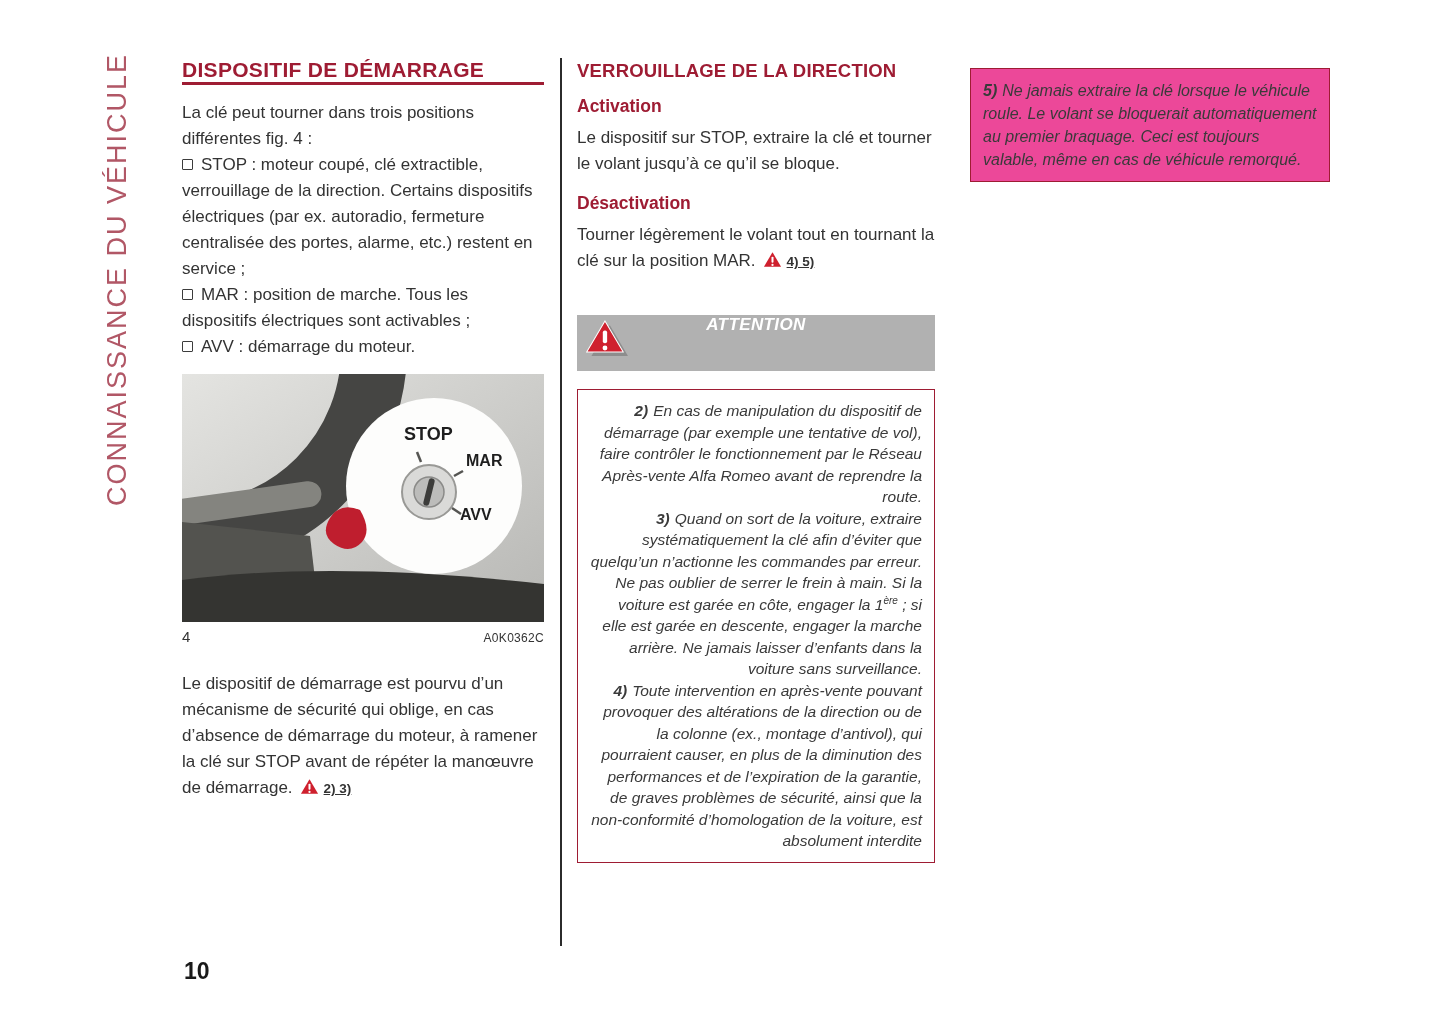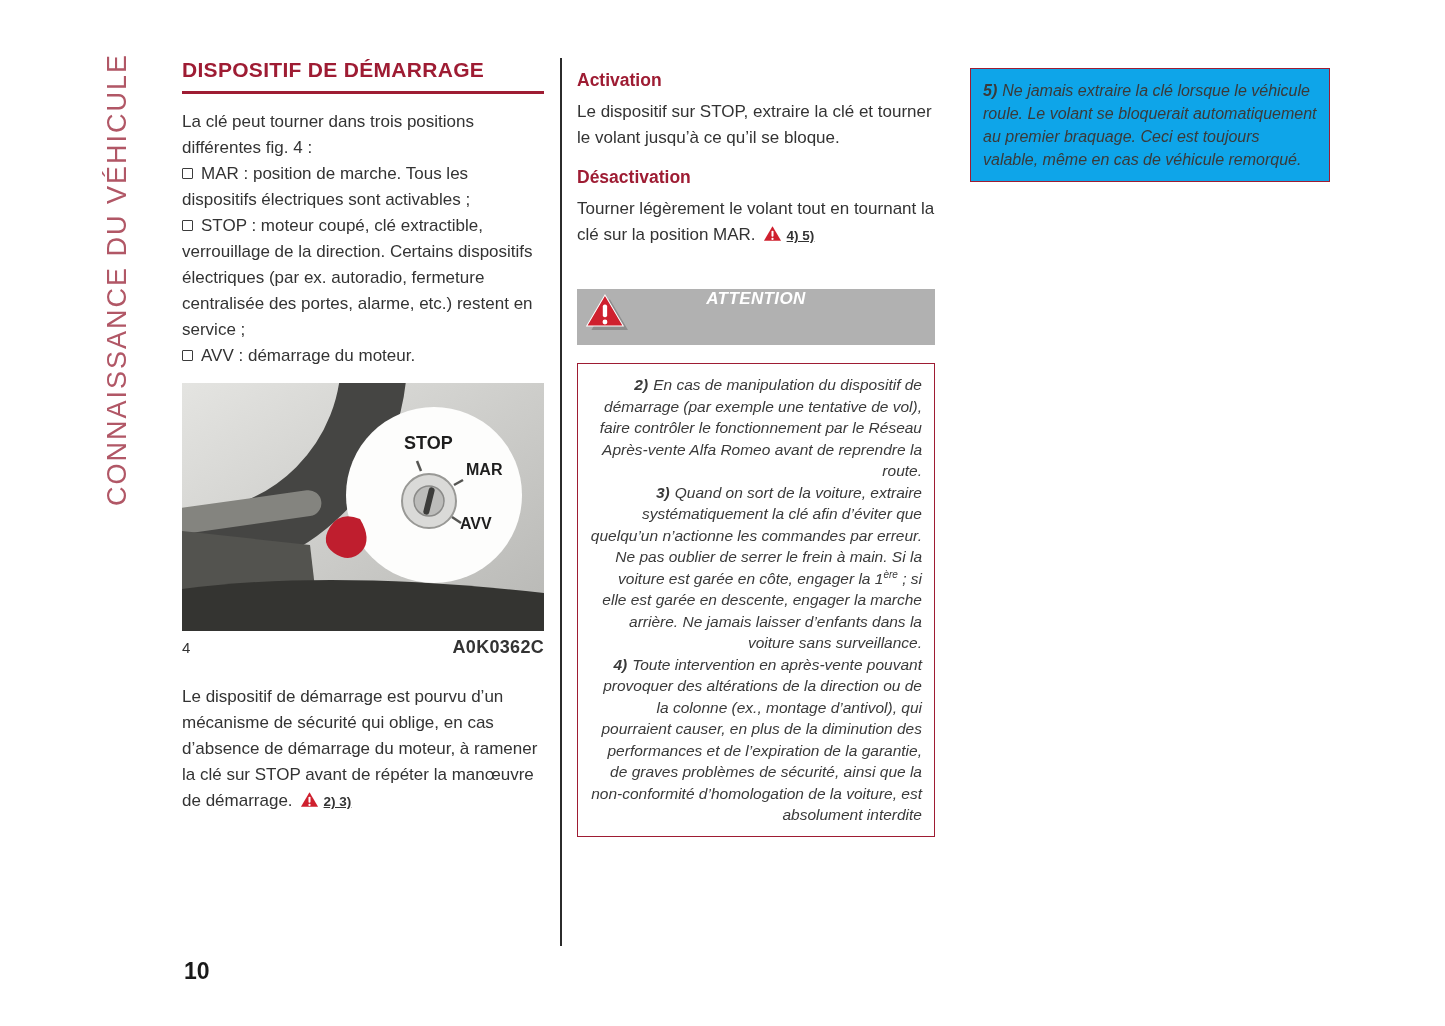--- a/index.html
+++ b/index.html
@@ -13,81 +13,81 @@
     transform:rotate(-90deg);white-space:nowrap;
     font-size:27px;letter-spacing:2px;color:#b15766;
   }
   
   .divider{position:absolute;left:560px;top:58px;width:2px;height:888px;background:#2b2b2b;}
   
   .col1{position:absolute;left:182px;top:58px;width:362px;}
   .col2{position:absolute;left:577px;top:60px;width:358px;}
   .title{
     font-size:21px;font-weight:bold;color:#9e1c33;letter-spacing:.3px;
-    border-bottom:3px solid #9e1c33;padding-bottom:9px;margin:0 0 15px 0;
+    border-bottom:3px solid #9e1c33;margin:0 0 15px 0;
   }
   .title2{font-size:18.5px;font-weight:bold;color:#9e1c33;margin:0 0 14px 0;letter-spacing:.2px;}
   .sub{font-size:17.5px;font-weight:bold;color:#9e1c33;margin:16px 0 8px 0;}
   .body{font-size:17px;line-height:26px;color:#333;margin:0;}
   .sq{
     display:inline-block;width:9px;height:9px;border:1.6px solid #3c3c3c;
     border-radius:1px;margin-right:8px;vertical-align:baseline;background:#fff;
   }
   .refs{font-weight:bold;font-size:13.5px;margin-left:5px;white-space:nowrap;color:#333;text-decoration:underline;}
   .tri-sm{width:19px;height:17px;margin-left:7px;vertical-align:-2px;}
   
   .fig{margin:14px 0 0 0;padding:0;width:362px;height:248px;}
   .fig svg{display:block;}
   .fig text{font-family:"Liberation Sans",sans-serif;font-weight:bold;fill:#1e1e1e;}
   .caption-row{display:flex;justify-content:space-between;align-items:baseline;margin-top:6px;width:362px;}
   .fig-num{font-size:15px;color:#333;}
-  .fig-code{font-size:18px;font-weight:bold;color:#333;letter-spacing:.3px;}
+  .fig-code{font-size:12px;font-weight:normal;color:#333;letter-spacing:.3px;}
   .para2{margin-top:26px;}
   
   .banner{
     position:relative;margin-top:40px;height:56px;background:#b1b1b1;
     display:flex;align-items:flex-start;justify-content:center;
   }
   .banner-tri{position:absolute;left:7px;top:3px;width:46px;height:41px;}
   .banner-label{
     color:#ffffff;font-weight:bold;font-style:italic;font-size:17px;letter-spacing:.4px;
   }
   
   .warnbox{
     margin-top:18px;border:1.3px solid #9e1c33;padding:10px 12px;
     font-style:italic;color:#3a3a3a;font-size:15.5px;line-height:21.5px;text-align:right;
   }
   .warnbox p, .notebox p{margin:0;}
   .wlabel{font-weight:bold;margin-right:5px;}
   .warnbox sup{font-size:10px;line-height:0;font-style:italic;}
   .notebox{
     position:absolute;left:970px;top:68px;width:360px;box-sizing:border-box;
-    border:1.3px solid #9e1c33;padding:10px 12px;background:#0ea5e9;
+    border:1.3px solid #9e1c33;padding:10px 12px;background:#ec4899;
     font-style:italic;color:#3a3a3a;font-size:16px;line-height:23px;
   }
   .pagenum{position:absolute;left:184px;top:958px;font-size:23px;font-weight:bold;color:#1a1a1a;}
 </style>
 </head>
 <body>
 
 <div class="page">
 
   <div class="vlabel">
     <span>CONNAISSANCE DU VÉHICULE</span>
   </div>
 
   <div class="divider"></div>
 
   <section class="col1">
     <h1 class="title">DISPOSITIF DE DÉMARRAGE</h1>
 
     <p class="body">La clé peut tourner dans trois positions différentes fig. 4 :</p>
 
+    <p class="body"><span class="sq"></span><span>STOP : moteur coupé, clé extractible, verrouillage de la direction. Certains dispositifs électriques (par ex. autoradio, fermeture centralisée des portes, alarme, etc.) restent en service ;</span></p>
     <p class="body"><span class="sq"></span><span>MAR : position de marche. Tous les dispositifs électriques sont activables ;</span></p>
-    <p class="body"><span class="sq"></span><span>STOP : moteur coupé, clé extractible, verrouillage de la direction. Certains dispositifs électriques (par ex. autoradio, fermeture centralisée des portes, alarme, etc.) restent en service ;</span></p>
     <p class="body"><span class="sq"></span><span>AVV : démarrage du moteur.</span></p>
 
     <figure class="fig">
       <svg viewBox="0 0 362 248" width="362" height="248">
         <defs>
           <linearGradient id="figbg" x1="0" y1="0" x2="1" y2="1">
             <stop offset="0" stop-color="#e4e4e1"></stop>
             <stop offset="1" stop-color="#b7b7b4"></stop>
           </linearGradient>
         </defs>
@@ -125,20 +125,21 @@
     </div>
 
     <p class="body para2"><span>Le dispositif de démarrage est pourvu d’un mécanisme de sécurité qui oblige, en cas d’absence de démarrage du moteur, à ramener la clé sur STOP avant de répéter la manœuvre de démarrage.</span><svg class="tri-sm" viewBox="0 0 60 52">
           <path d="M30 3 L57 49 L3 49 Z" fill="#cf202e"></path>
           <rect x="26.8" y="17" width="6.4" height="19" rx="3" fill="#fff"></rect>
           <circle cx="30" cy="43" r="3.6" fill="#fff"></circle>
         </svg><b class="refs">2) 3)</b></p>
   </section>
 
   <section class="col2">
+    <h2 class="title2">VERROUILLAGE DE LA DIRECTION</h2>
 
     <h3 class="sub" style="margin-top:10px;">Activation</h3>
     <p class="body">Le dispositif sur STOP, extraire la clé et tourner le volant jusqu’à ce qu’il se bloque.</p>
 
     <h3 class="sub">Désactivation</h3>
     <p class="body"><span>Tourner légèrement le volant tout en tournant la clé sur la position MAR.</span><svg class="tri-sm" viewBox="0 0 60 52">
           <path d="M30 3 L57 49 L3 49 Z" fill="#cf202e"></path>
           <rect x="26.8" y="17" width="6.4" height="19" rx="3" fill="#fff"></rect>
           <circle cx="30" cy="43" r="3.6" fill="#fff"></circle>
         </svg><b class="refs">4) 5)</b></p>

